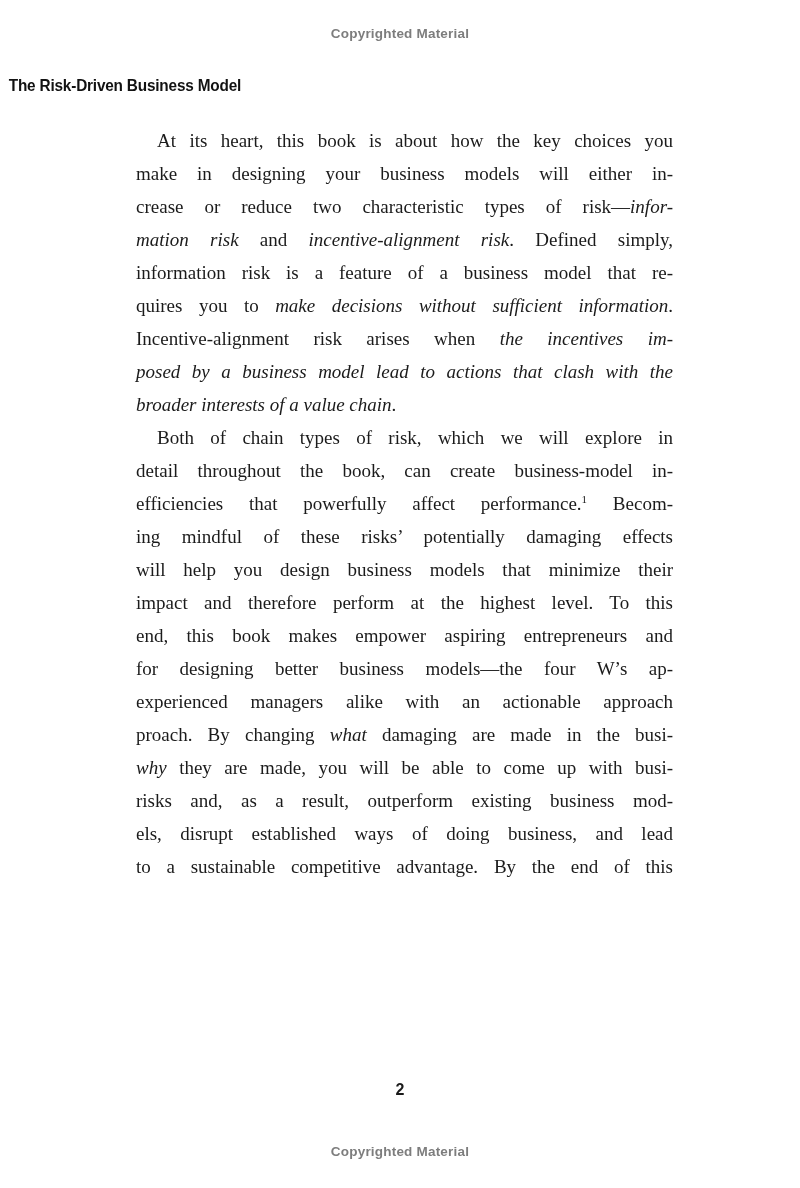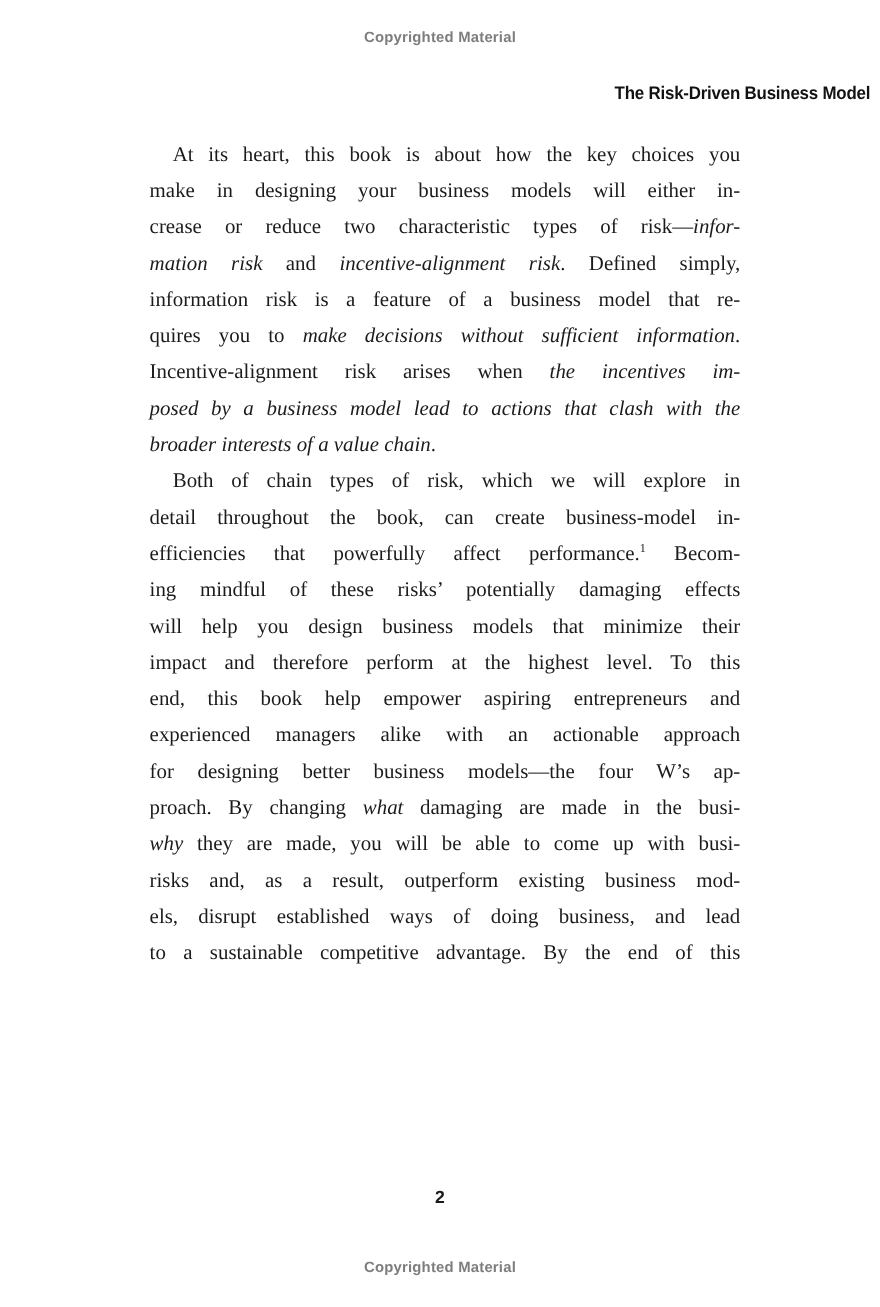--- a/index.html
+++ b/index.html
@@ -23,21 +23,21 @@
     color: #7d7d7d;
     letter-spacing: 0.2px;
   }
   .copyright.top { top: 25px; }
   .copyright.bottom { top: 1143px; }
   .running-head {
     position: absolute;
     top: 75px;
     left: 0;
     width: 100%;
-    text-align: right;
+    text-align: left;
   }
   .rh-inner {
     display: inline-block;
     font-family: "Liberation Sans", sans-serif;
     font-weight: bold;
     font-size: 16.5px;
     line-height: 20px;
     color: #121212;
     letter-spacing: -0.2px;
     transform: scaleX(0.93);
@@ -101,23 +101,23 @@
         <div class="line"><span class="it">posed by a business model lead to actions that clash with the</span></div>
         <div class="line lastline"><span class="it">broader interests of a value chain</span><span>.</span></div>
       </div>
       <div class="para">
         <div class="line indent"><span>Both of chain types of risk, which we will explore in</span></div>
         <div class="line"><span>detail throughout the book, can create business-model in-</span></div>
         <div class="line"><span>efficiencies that powerfully affect performance.</span><sup>1</sup><span> Becom-</span></div>
         <div class="line"><span>ing mindful of these risks’ potentially damaging effects</span></div>
         <div class="line"><span>will help you design business models that minimize their</span></div>
         <div class="line"><span>impact and therefore perform at the highest level. To this</span></div>
-        <div class="line"><span>end, this book help empower aspiring entrepreneurs and</span></div>
+        <div class="line"><span>end, this book makes empower aspiring entrepreneurs and</span></div>
+        <div class="line"><span>for designing better business models—the four W’s ap-</span></div>
         <div class="line"><span>experienced managers alike with an actionable approach</span></div>
-        <div class="line"><span>for designing better business models—the four W’s ap-</span></div>
         <div class="line"><span>proach. By changing </span><span class="it">what</span><span> damaging are made in the busi-</span></div>
         <div class="line"><span class="it">why</span><span> they are made, you will be able to come up with busi-</span></div>
         <div class="line"><span>risks and, as a result, outperform existing business mod-</span></div>
         <div class="line"><span>els, disrupt established ways of doing business, and lead</span></div>
         <div class="line"><span>to a sustainable competitive advantage. By the end of this</span></div>
       </div>
     </div>
 
   <div class="page-number">2</div>
 

